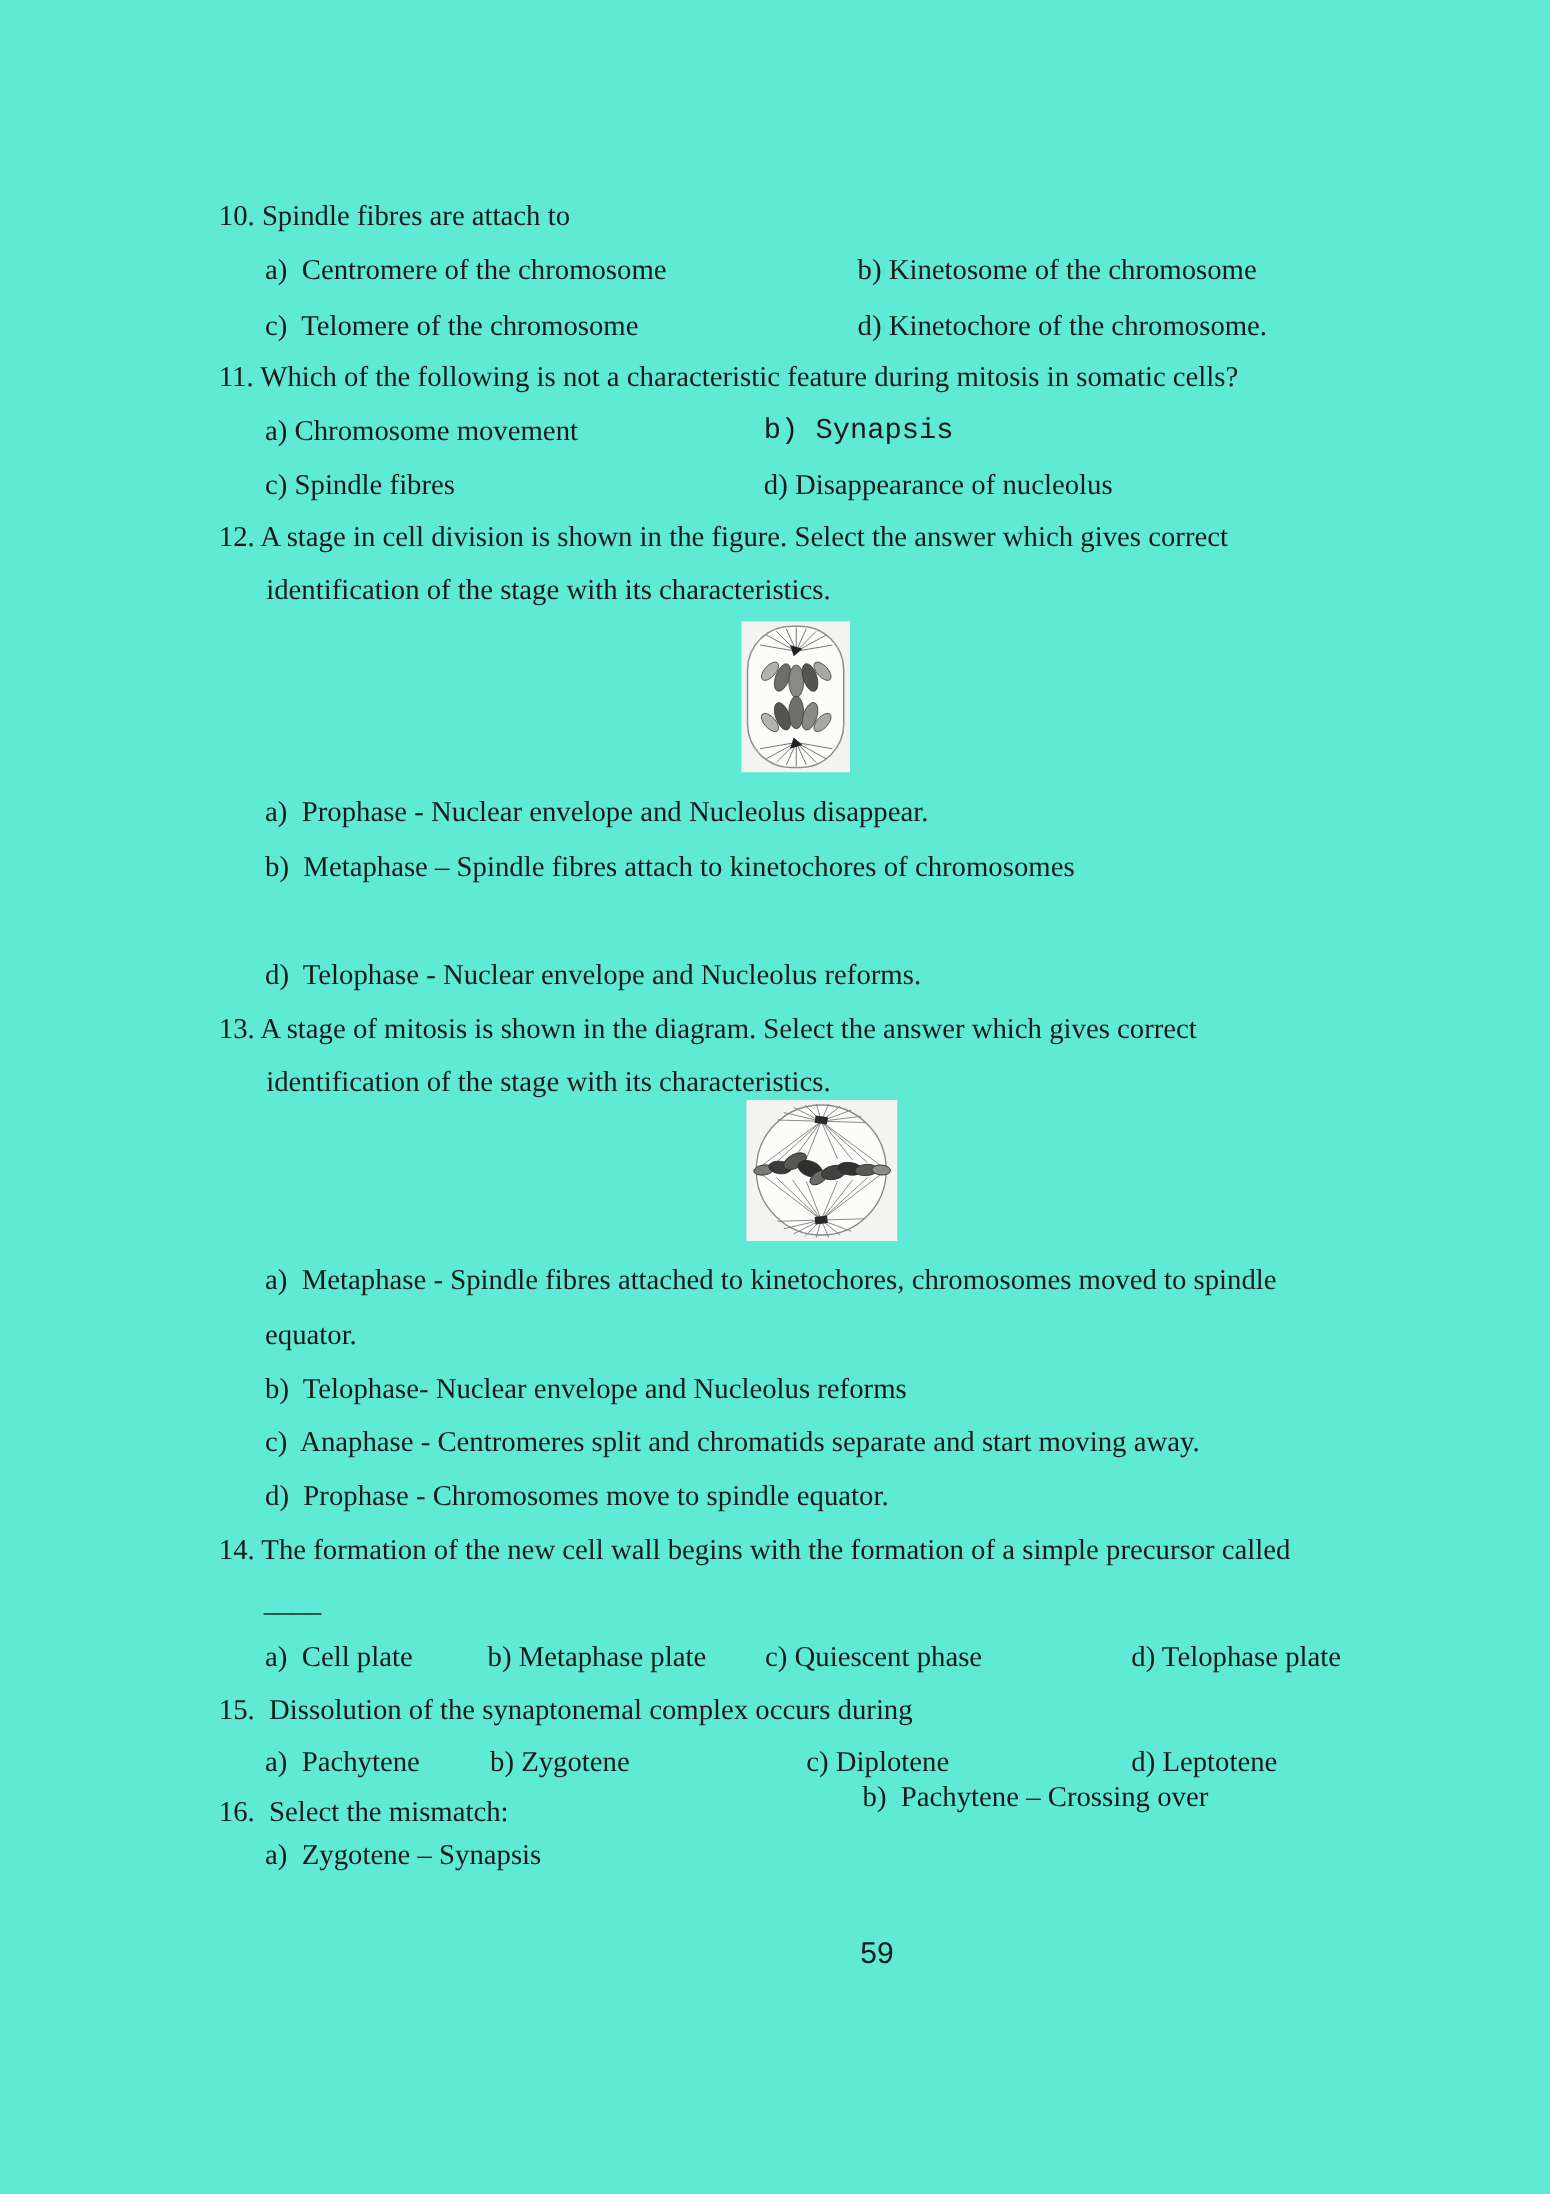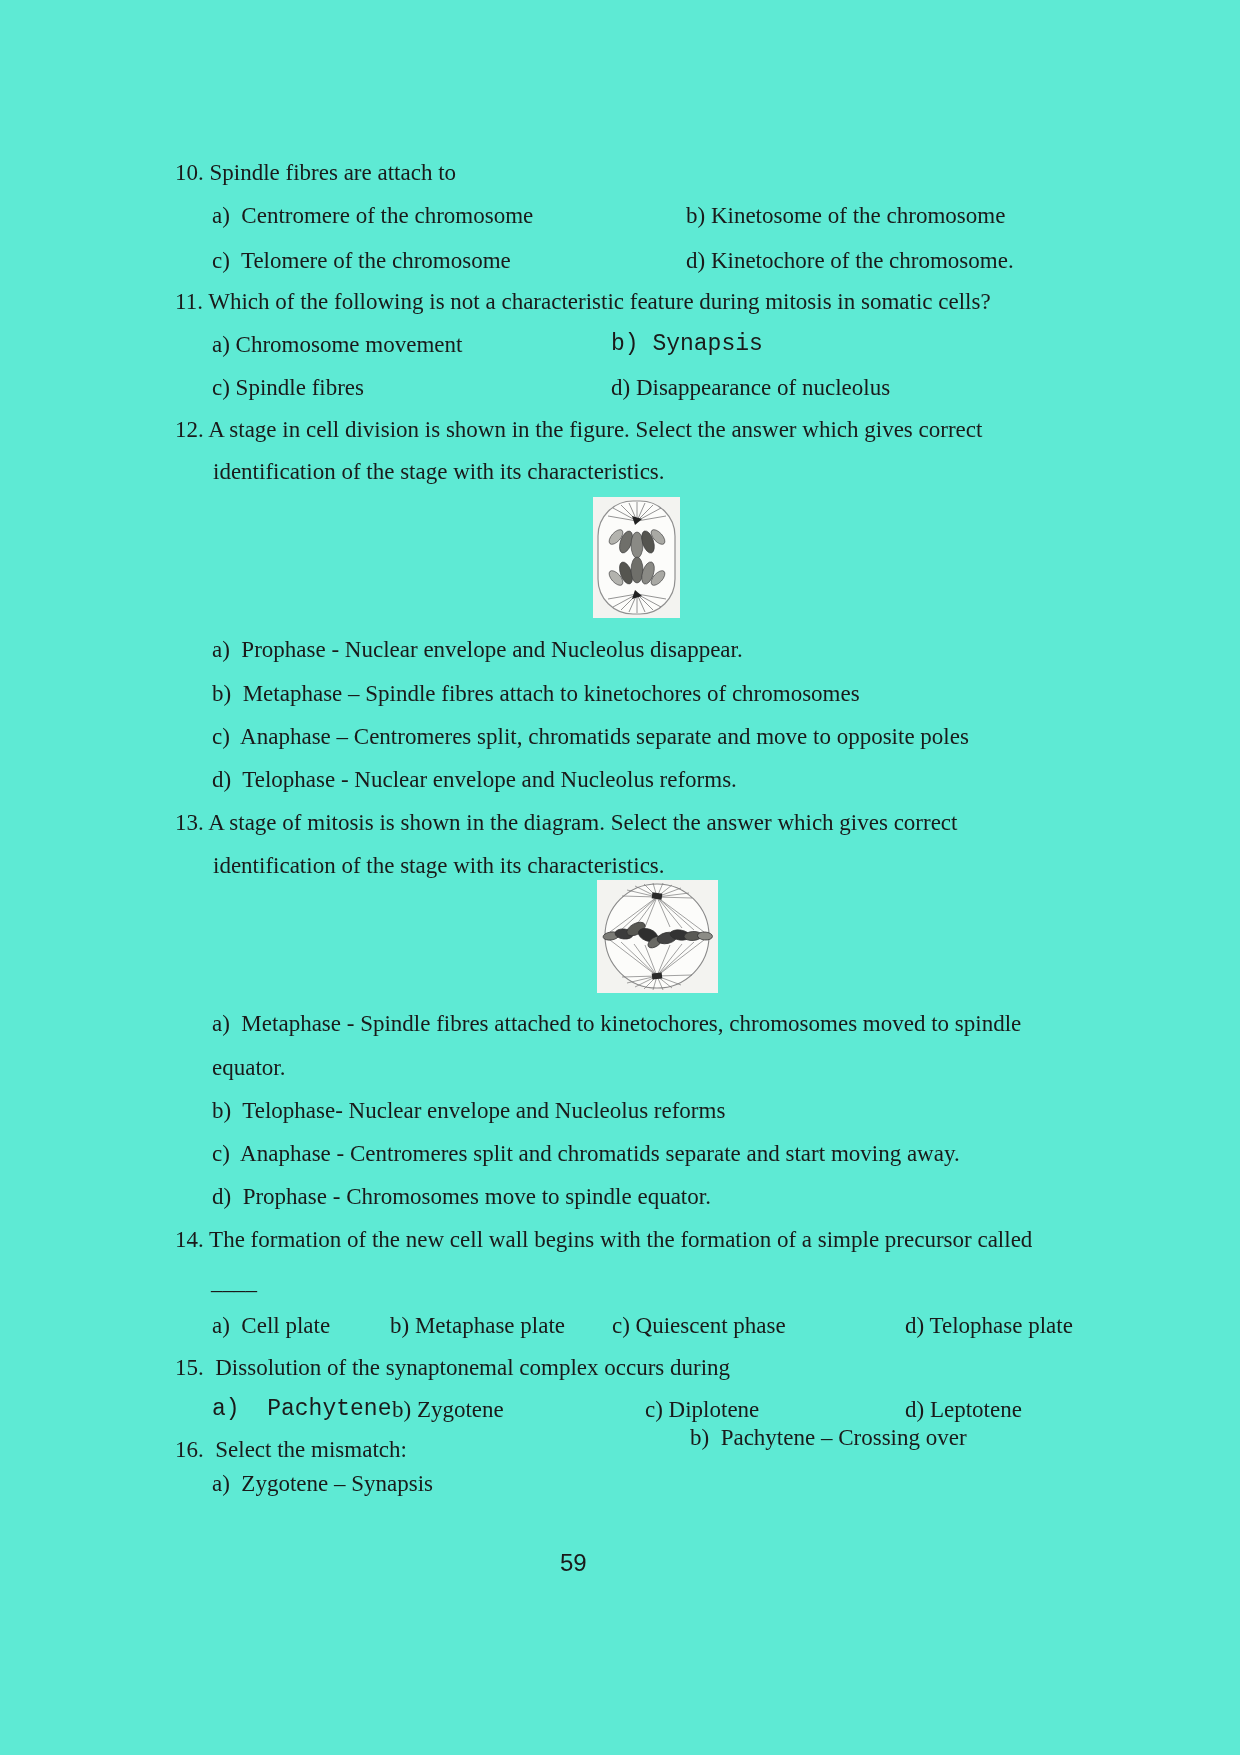--- a/index.html
+++ b/index.html
@@ -19,21 +19,21 @@
     line-height:27px;
   }
   .fig{
     position:absolute;
   }
   .pagenum{
     position:absolute;
     font-family:"Liberation Sans","DejaVu Sans",sans-serif;
     font-size:24px;
     color:#1a1a1a;
-    text-align:left;
+    text-align:right;
   }
 </style>
 </head>
 <body>
 
 <div class="page">
 
   <div class="t" style="left:175px;top:159px;">10. Spindle fibres are attach to</div>
   <div class="t" style="left:212px;top:202px;">a)  Centromere of the chromosome</div>
   <div class="t" style="left:686px;top:202px;">b) Kinetosome of the chromosome</div>
@@ -89,21 +89,20 @@
         <line x1="44" y1="97" x2="68" y2="110"></line>
           <line x1="44" y1="97" x2="15" y2="102"></line>
         <line x1="44" y1="97" x2="73" y2="102"></line>
       </g>
       <path d="M39,102 l10,-3 -7,-6 z" fill="#222222"></path>
     </svg>
   </div>
 
   <div class="t" style="left:212px;top:636px;">a)  Prophase - Nuclear envelope and Nucleolus disappear.</div>
   <div class="t" style="left:212px;top:680px;">b)  Metaphase – Spindle fibres attach to kinetochores of chromosomes</div>
-  <div class="t" style="left:212px;top:723px;">c)  Anaphase – Centromeres split, chromatids separate and move to opposite poles</div>
   <div class="t" style="left:212px;top:766px;">d)  Telophase - Nuclear envelope and Nucleolus reforms.</div>
 
   <div class="t" style="left:175px;top:809px;">13. A stage of mitosis is shown in the diagram. Select the answer which gives correct</div>
   <div class="t" style="left:213px;top:852px;">identification of the stage with its characteristics.</div>
 
   <div class="fig" style="left:597px;top:880px;">
     <svg width="121" height="113" viewBox="0 0 121 113">
       <rect x="0" y="0" width="121" height="113" fill="#f3f3f0"></rect>
       <circle cx="60" cy="56" r="52" fill="#fcfcfa" stroke="#8a8a8a" stroke-width="1.1"></circle>
       <g stroke="#7a7a7a" stroke-width="0.7">
@@ -172,21 +171,21 @@
   <div class="t" style="left:212px;top:1183px;">d)  Prophase - Chromosomes move to spindle equator.</div>
 
   <div class="t" style="left:175px;top:1226px;">14. The formation of the new cell wall begins with the formation of a simple precursor called</div>
   <div class="t" style="left:211px;top:1268px;">____</div>
   <div class="t" style="left:212px;top:1312px;">a)  Cell plate</div>
   <div class="t" style="left:390px;top:1312px;">b) Metaphase plate</div>
   <div class="t" style="left:612px;top:1312px;">c) Quiescent phase</div>
   <div class="t" style="left:905px;top:1312px;">d) Telophase plate</div>
 
   <div class="t" style="left:175px;top:1354px;">15.  Dissolution of the synaptonemal complex occurs during</div>
-  <div class="t" style="left:212px;top:1396px;font-family:Liberation Mono, monospace;">a)  Pachytene</div>
+  <div class="t" style="left:212px;top:1396px;">a)  Pachytene</div>
   <div class="t" style="left:392px;top:1396px;">b) Zygotene</div>
   <div class="t" style="left:645px;top:1396px;">c) Diplotene</div>
   <div class="t" style="left:905px;top:1396px;">d) Leptotene</div>
 
   <div class="t" style="left:175px;top:1436px;">16.  Select the mismatch:</div>
   <div class="t" style="left:212px;top:1470px;">a)  Zygotene – Synapsis</div>
   <div class="t" style="left:690px;top:1424px;">b)  Pachytene – Crossing over</div>
 
   <div class="pagenum" style="left:560px;top:1549px;width:155px;">59</div>
 

